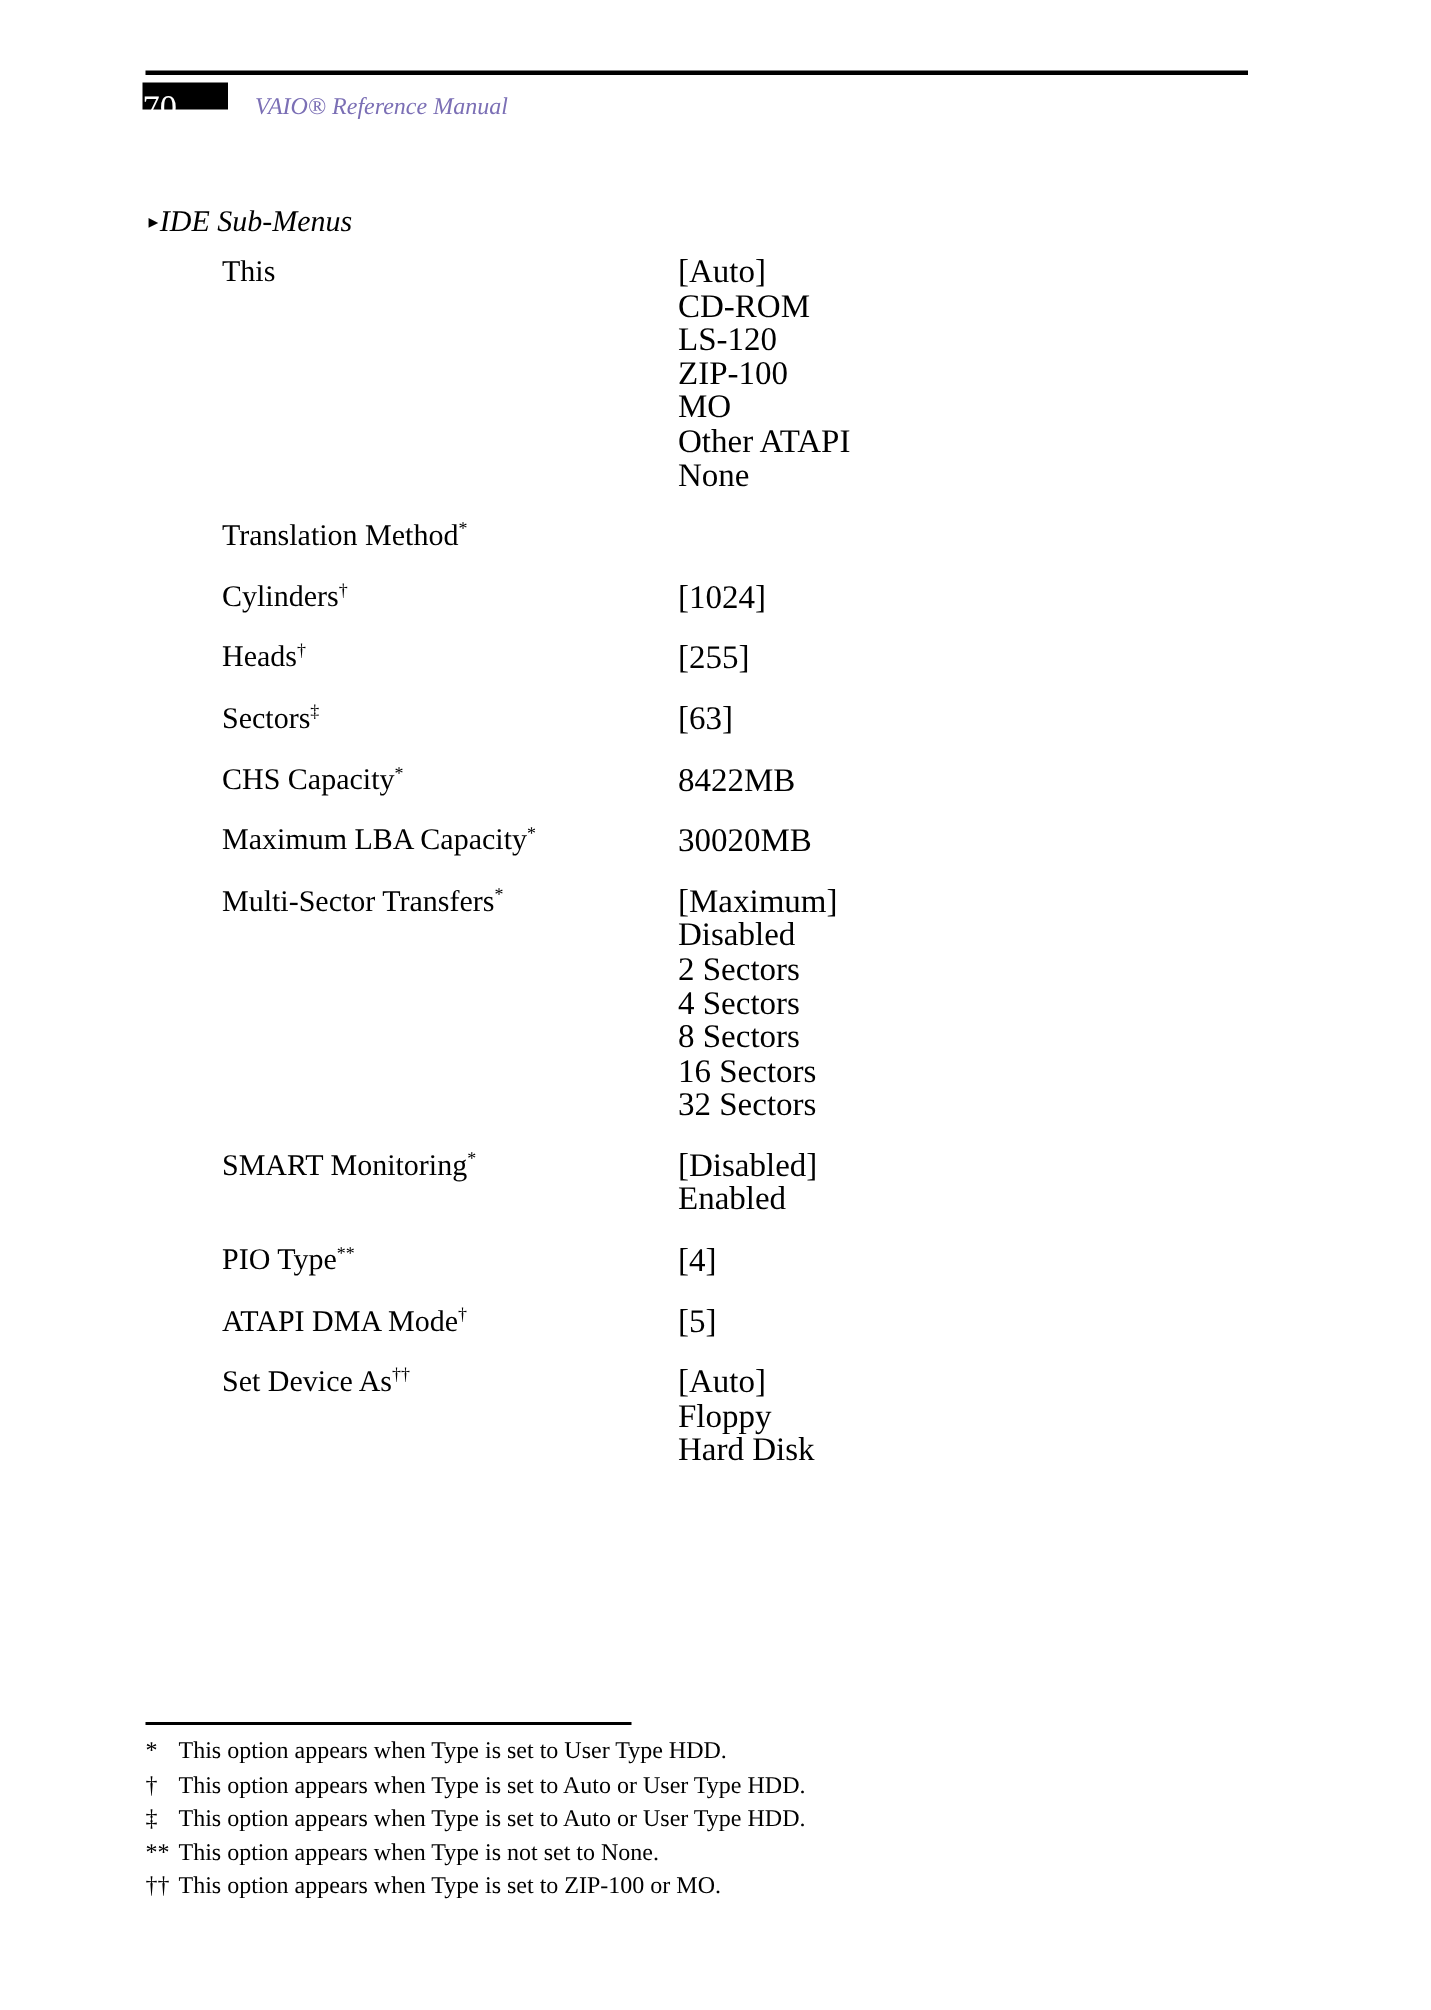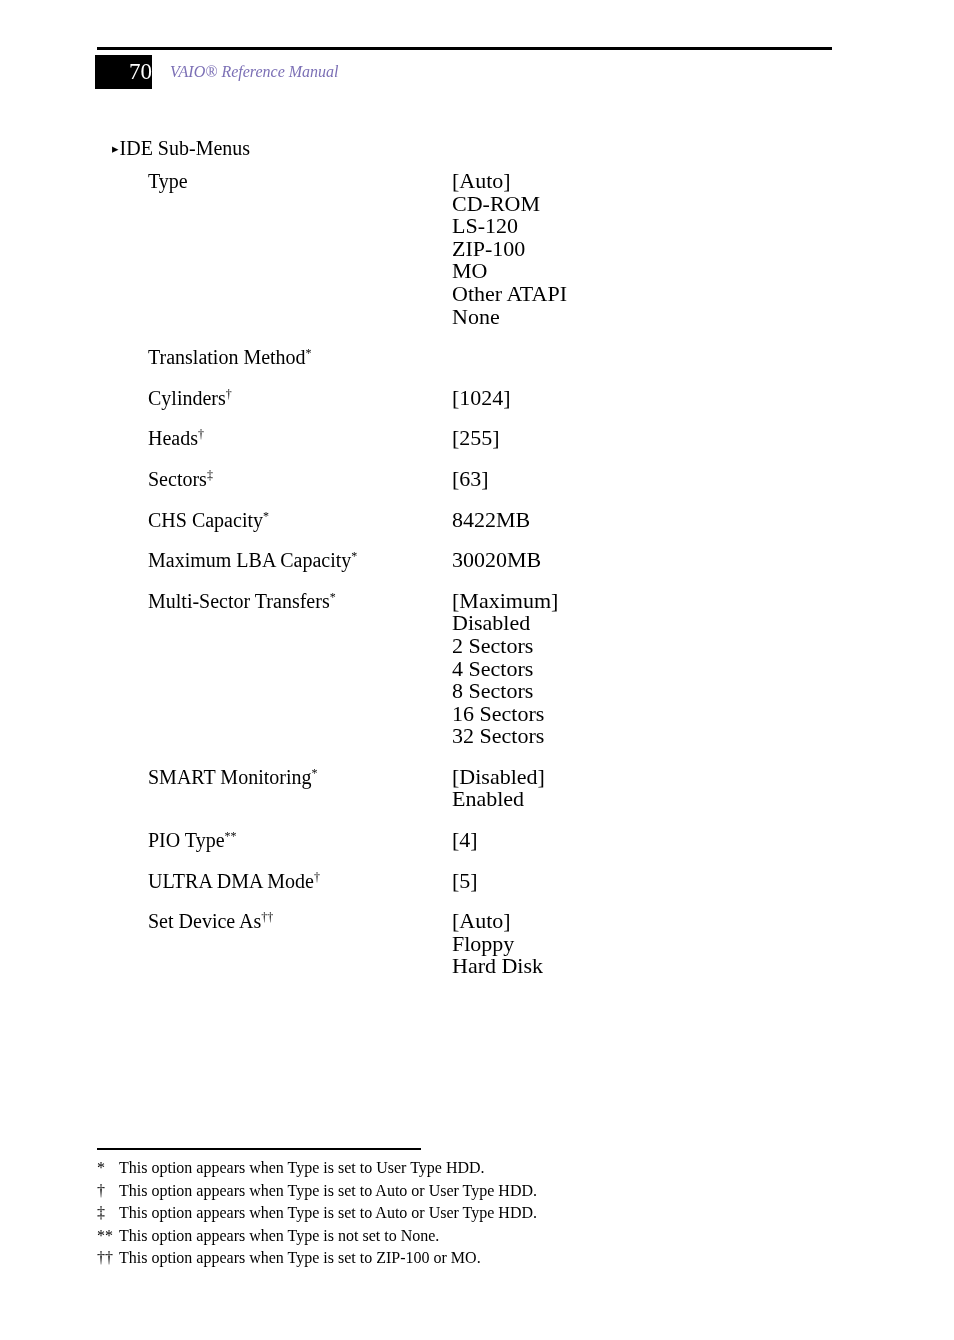--- a/index.html
+++ b/index.html
@@ -30,26 +30,26 @@
     top: 47px;
     width: 735px;
     height: 3px;
     background: #000000;
   }
   #page-number-box {
     position: absolute;
     left: 95px;
     top: 55px;
     width: 57px;
-    height: 34px;
+    height: 18px;
     background: #000000;
     color: #ffffff;
     font-size: 23px;
     line-height: 34px;
-    text-align: right;
+    text-align: left;
     font-family: "Liberation Serif", "DejaVu Serif", serif;
   }
   #manual-title {
     position: absolute;
     left: 170px;
     top: 57px;
     font-style: italic;
     font-size: 16px;
     line-height: 30px;
     color: #7b6fb5;
@@ -59,25 +59,26 @@
   
   #content {
     position: absolute;
     left: 0;
     top: 0;
     width: 954px;
   }
 
   #section-heading {
     position: absolute;
-    left: 112px;
+    left: 99px;
     top: 136px;
     font-size: 20px;
     line-height: 24px;
     white-space: nowrap;
+    font-style: italic;
   }
   #section-heading .tri {
     font-size: 13px;
     vertical-align: 2px;
     margin-right: 1px;
     letter-spacing: 0;
   }
 
   #settings-table {
     position: absolute;
@@ -151,21 +152,21 @@
 </div>
 
 <div id="content">
 
   <div id="section-heading">
     <span class="tri">▸</span><span>IDE Sub-Menus</span>
   </div>
 
   <div id="settings-table">
       <div class="setting-row">
-        <div class="setting-label"><span>Type</span></div>
+        <div class="setting-label"><span>This</span></div>
         <div class="setting-values">
           <span class="val">[Auto]</span>
           <span class="val">CD-ROM</span>
           <span class="val">LS-120</span>
           <span class="val">ZIP-100</span>
           <span class="val">MO</span>
           <span class="val">Other ATAPI</span>
           <span class="val">None</span>
         </div>
       </div>
@@ -221,21 +222,21 @@
           <span class="val">Enabled</span>
         </div>
       </div>
       <div class="setting-row">
         <div class="setting-label"><span>PIO Type</span><sup class="fn">**</sup></div>
         <div class="setting-values">
           <span class="val">[4]</span>
         </div>
       </div>
       <div class="setting-row">
-        <div class="setting-label"><span>ULTRA DMA Mode</span><sup class="fn">†</sup></div>
+        <div class="setting-label"><span>ATAPI DMA Mode</span><sup class="fn">†</sup></div>
         <div class="setting-values">
           <span class="val">[5]</span>
         </div>
       </div>
       <div class="setting-row">
         <div class="setting-label"><span>Set Device As</span><sup class="fn">††</sup></div>
         <div class="setting-values">
           <span class="val">[Auto]</span>
           <span class="val">Floppy</span>
           <span class="val">Hard Disk</span>

